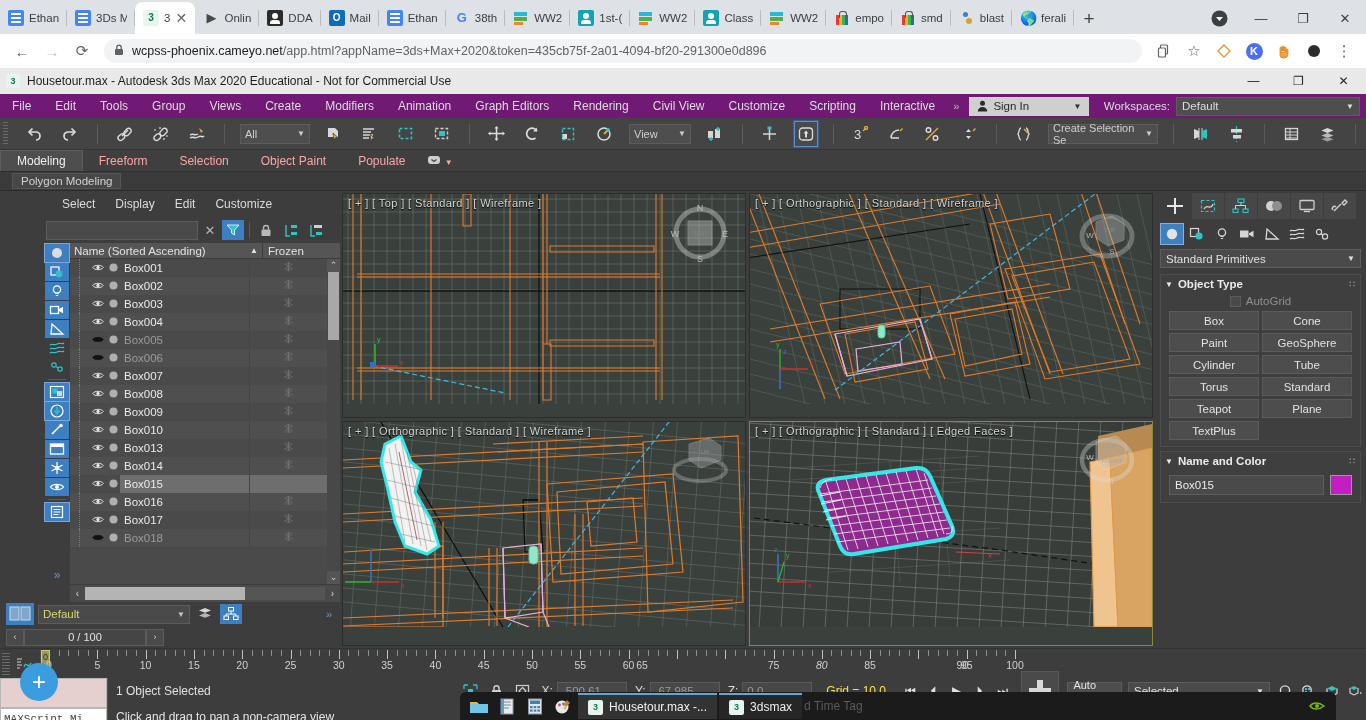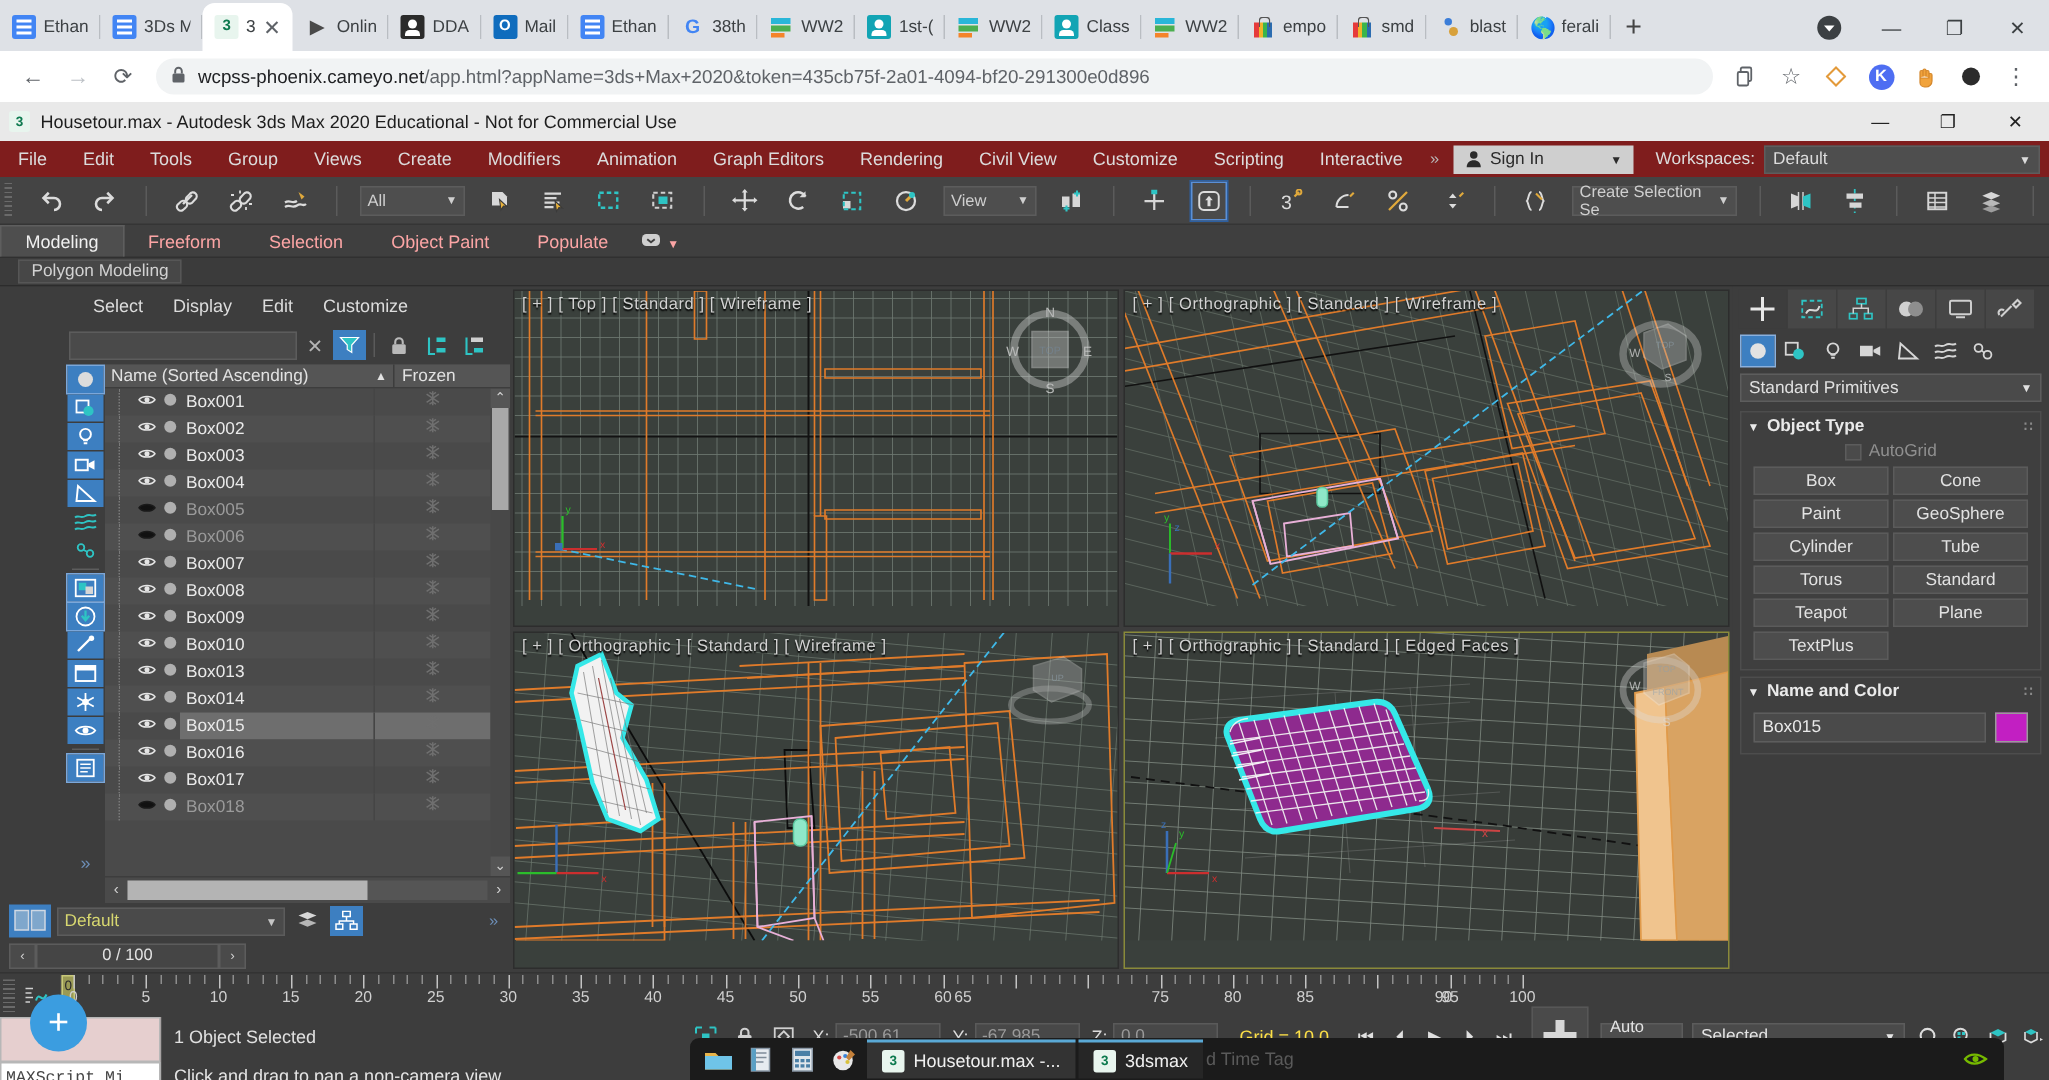--- a/index.html
+++ b/index.html
@@ -59,21 +59,21 @@
   .omni-right{display:flex;align-items:center;gap:2px;}
   .ext-k{width:17px;height:17px;border-radius:50%;background:#4e6ef2;color:#fff;font-size:11px;font-weight:bold;text-align:center;line-height:17px;}
 
   
   .max{position:absolute;left:0;top:68px;width:1366px;height:652px;background:#3d3d3d;}
   .max-title{height:26px;background:#e9e9e9;display:flex;align-items:center;padding-left:6px;gap:7px;color:#1d1d1d;font-size:12px;}
   .max-title .ico{width:14px;height:14px;background:#e8f5ee;color:#0d7a4f;font-size:9px;font-weight:bold;text-align:center;line-height:14px;border-radius:2px;}
   .max-title .wb{margin-left:auto;display:flex;}
   .max-title .wb>div{width:45px;height:26px;display:flex;align-items:center;justify-content:center;font-size:12px;color:#222;}
 
-  .menubar{height:24px;background:#7f1d1d;display:flex;align-items:center;font-size:12px;color:#dcdcdc;}
+  .menubar{height:24px;background:#701a75;display:flex;align-items:center;font-size:12px;color:#dcdcdc;}
   .menubar .mi{padding:0 12px;height:24px;display:flex;align-items:center;white-space:nowrap;}
   .menubar .chev{padding:0 6px;color:#b8b8b8;font-size:11px;}
   .signin{background:#cfcfcf;color:#2b2b2b;height:19px;display:flex;align-items:center;gap:5px;padding:0 8px;width:120px;margin-left:4px;font-size:11.5px;}
   .signin .dd{margin-left:auto;font-size:8px;}
   .ws-wrap{margin-left:auto;display:flex;align-items:center;gap:6px;padding-right:6px;font-size:11.5px;}
   .ws-sel{width:184px;height:19px;background:#4e4e4e;border:1px solid #5d5d5d;display:flex;align-items:center;padding:0 5px;font-size:11.5px;color:#dcdcdc;}
   .ws-sel .dd{margin-left:auto;font-size:8px;}
 
   .maintoolbar{height:32px;background:#444;display:flex;align-items:center;gap:12px;padding:0 3px;border-bottom:1px solid #353535;}
   .tb{width:24px;height:26px;display:flex;align-items:center;justify-content:center;color:#d8d8d8;position:relative;flex:0 0 auto;}
@@ -1637,21 +1637,21 @@
           <div class="tick" style="left: 703.52px;"></div>
           <div class="tick" style="left: 713.18px;"></div>
           <div class="tick" style="left: 722.84px;"></div>
           <div class="tick maj" style="left: 732.5px;"></div>
           <div class="tlab" style="left: 732.5px;">75</div>
           <div class="tick" style="left: 742.16px;"></div>
           <div class="tick" style="left: 751.82px;"></div>
           <div class="tick" style="left: 761.48px;"></div>
           <div class="tick" style="left: 771.14px;"></div>
           <div class="tick maj" style="left: 780.8px;"></div>
-          <div class="tlab" style="left: 780.8px;">80</div>
+          <div class="tlab" style="left: 780.8px; font-style: italic;">80</div>
           <div class="tick" style="left: 790.46px;"></div>
           <div class="tick" style="left: 800.12px;"></div>
           <div class="tick" style="left: 809.78px;"></div>
           <div class="tick" style="left: 819.44px;"></div>
           <div class="tick maj" style="left: 829.1px;"></div>
           <div class="tlab" style="left: 829.1px;">85</div>
           <div class="tick" style="left: 838.76px;"></div>
           <div class="tick" style="left: 848.42px;"></div>
           <div class="tick" style="left: 858.08px;"></div>
           <div class="tick" style="left: 867.74px;"></div>

